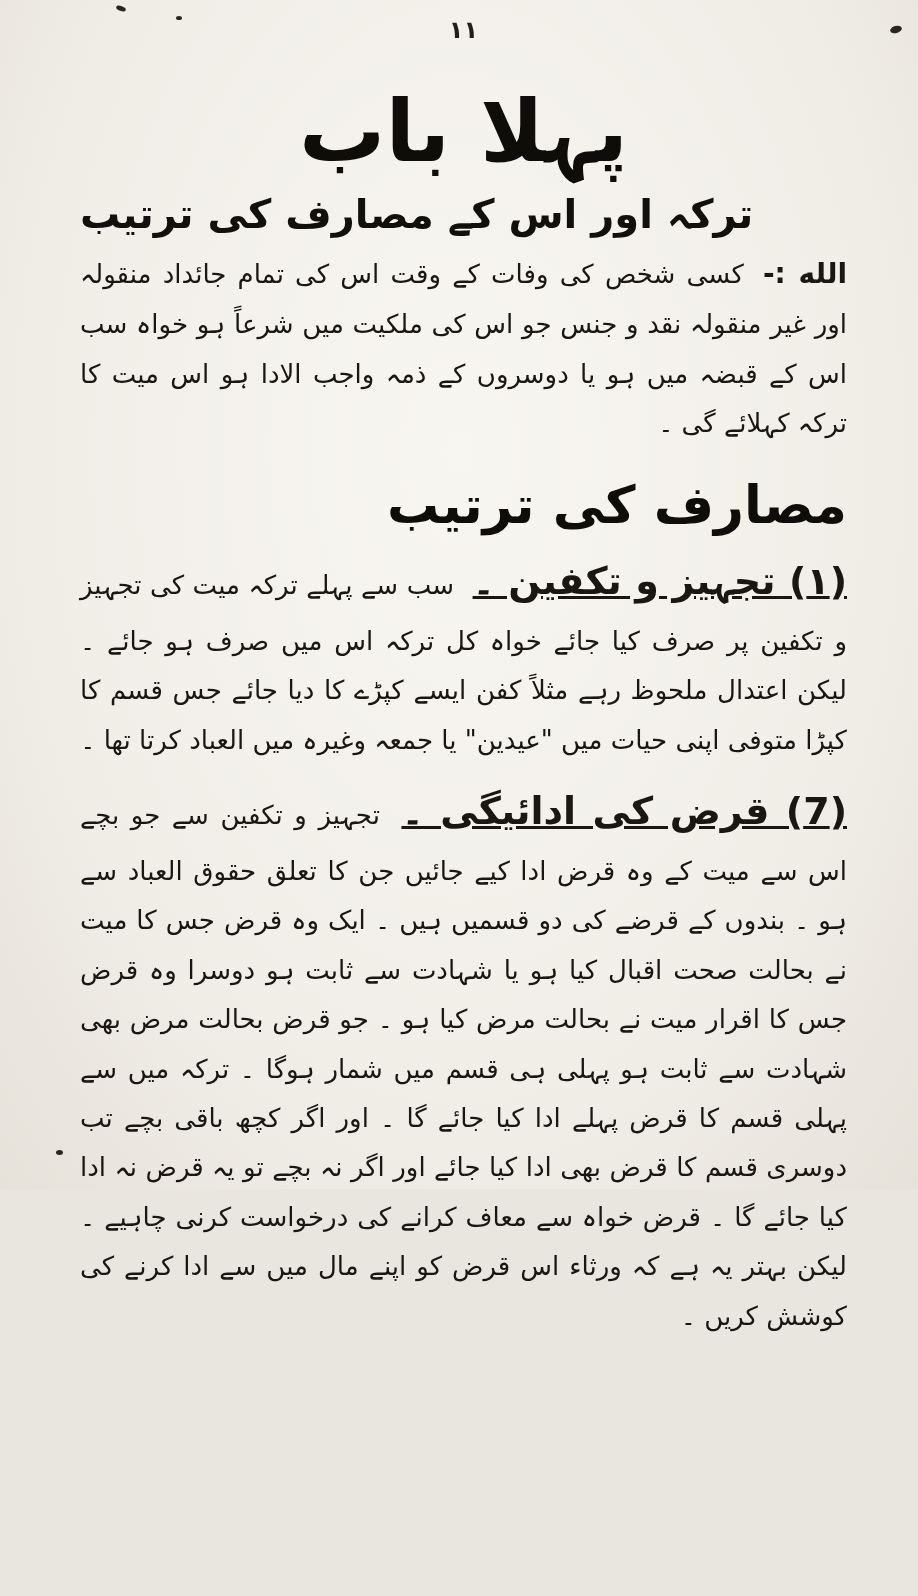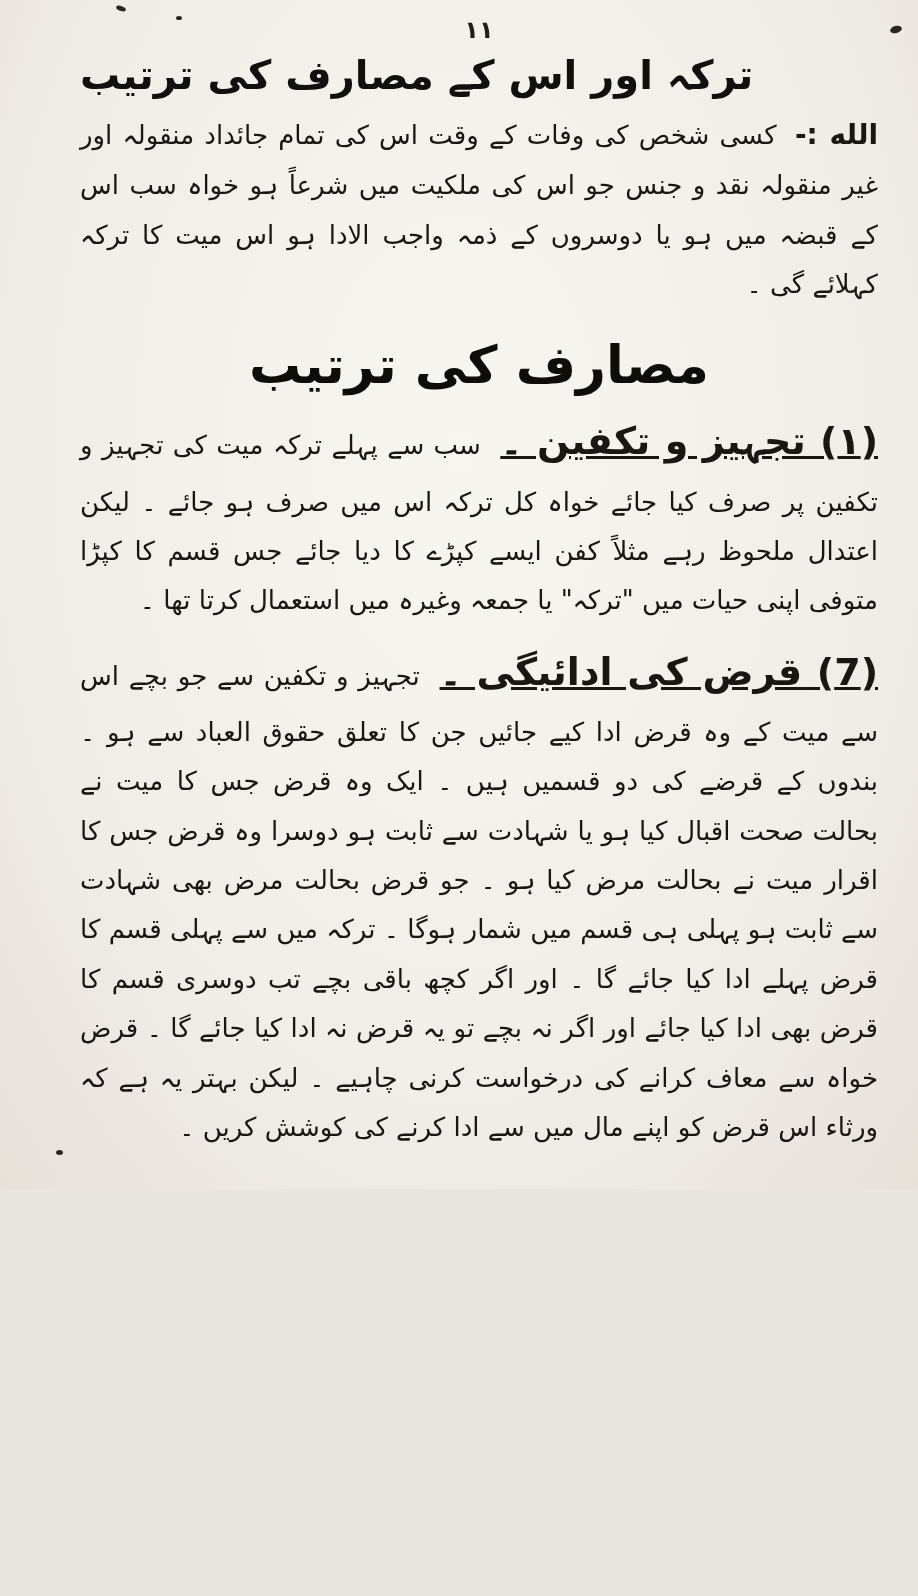--- a/index.html
+++ b/index.html
@@ -13,21 +13,21 @@
     font-family: "DejaVu Sans", sans-serif;
     color: #16130f;
     overflow: hidden;
   }
   .page {
     position: relative;
     width: 918px;
     height: 1189px;
     box-sizing: border-box;
     direction: rtl;
-    padding: 16px 40px 0 80px;
+    padding: 16px 71px 0 80px;
     background: radial-gradient(ellipse at 50% 38%, #f8f6f1 0%, #f1eee8 62%, #e6e2da 100%);
   }
   .page-number {
     text-align: center;
     font-size: 24px;
     font-weight: bold;
     letter-spacing: 3px;
     color: #221e19;
   }
   .bismillah {
@@ -46,21 +46,21 @@
     color: #0f0d0a;
   }
   .chapter-subtitle {
     text-align: left;
     font-size: 40px;
     font-weight: bold;
     margin: 8px 0 0 0;
     color: #12100d;
   }
   .section-heading {
-    text-align: center;
+    text-align: right;
     font-size: 52px;
     font-weight: bold;
     margin: 26px 0 0 0;
     color: #0f0d0a;
   }
   .body-text {
     font-size: 26px;
     line-height: 1.9;
     text-align: justify;
     margin: 10px 0 0 0;
@@ -93,33 +93,34 @@
 <div class="page">
 
   <span class="speck speck-top-left-1"></span>
   <span class="speck speck-top-left-2"></span>
   <span class="speck speck-top-right"></span>
   <span class="speck speck-bottom-left"></span>
 
   <div class="page-number">۱۱</div>
 
 
+  <h1 class="chapter-title">پہلا باب</h1>
 
   <h2 class="chapter-subtitle">ترکہ اور اس کے مصارف کی ترتیب</h2>
 
   <p class="body-text">
     <strong class="lead-label">الله :-</strong>
     <span>کسی شخص کی وفات کے وقت اس کی تمام جائداد منقولہ اور غیر منقولہ نقد و جنس جو اس کی ملکیت میں شرعاً ہو خواہ سب اس کے قبضہ میں ہو یا دوسروں کے ذمہ واجب الادا ہو اس میت کا ترکہ کہلائے گی ۔</span>
   </p>
 
   <h2 class="section-heading">مصارف کی ترتیب</h2>
 
   <p class="body-text">
     <strong class="item-label">(۱) تجہیز و تکفین ۔</strong>
-    <span>سب سے پہلے ترکہ میت کی تجہیز و تکفین پر صرف کیا جائے خواہ کل ترکہ اس میں صرف ہو جائے ۔ لیکن اعتدال ملحوظ رہے مثلاً کفن ایسے کپڑے کا دیا جائے جس قسم کا کپڑا متوفی اپنی حیات میں "ترکہ" یا جمعہ وغیرہ میں استعمال کرتا تھا ۔</span>
+    <span>سب سے پہلے ترکہ میت کی تجہیز و تکفین پر صرف کیا جائے خواہ کل ترکہ اس میں صرف ہو جائے ۔ لیکن اعتدال ملحوظ رہے مثلاً کفن ایسے کپڑے کا دیا جائے جس قسم کا کپڑا متوفی اپنی حیات میں "عیدین" یا جمعہ وغیرہ میں العباد کرتا تھا ۔</span>
   </p>
 
   <p class="body-text">
     <strong class="item-label">(7) قرض کی ادائیگی ۔</strong>
     <span>تجہیز و تکفین سے جو بچے اس سے میت کے وہ قرض ادا کیے جائیں جن کا تعلق حقوق العباد سے ہو ۔ بندوں کے قرضے کی دو قسمیں ہیں ۔ ایک وہ قرض جس کا میت نے بحالت صحت اقبال کیا ہو یا شہادت سے ثابت ہو دوسرا وہ قرض جس کا اقرار میت نے بحالت مرض کیا ہو ۔ جو قرض بحالت مرض بھی شہادت سے ثابت ہو پہلی ہی قسم میں شمار ہوگا ۔ ترکہ میں سے پہلی قسم کا قرض پہلے ادا کیا جائے گا ۔ اور اگر کچھ باقی بچے تب دوسری قسم کا قرض بھی ادا کیا جائے اور اگر نہ بچے تو یہ قرض نہ ادا کیا جائے گا ۔ قرض خواہ سے معاف کرانے کی درخواست کرنی چاہیے ۔ لیکن بہتر یہ ہے کہ ورثاء اس قرض کو اپنے مال میں سے ادا کرنے کی کوشش کریں ۔</span>
   </p>
 
 </div>
 
 </body></html>

